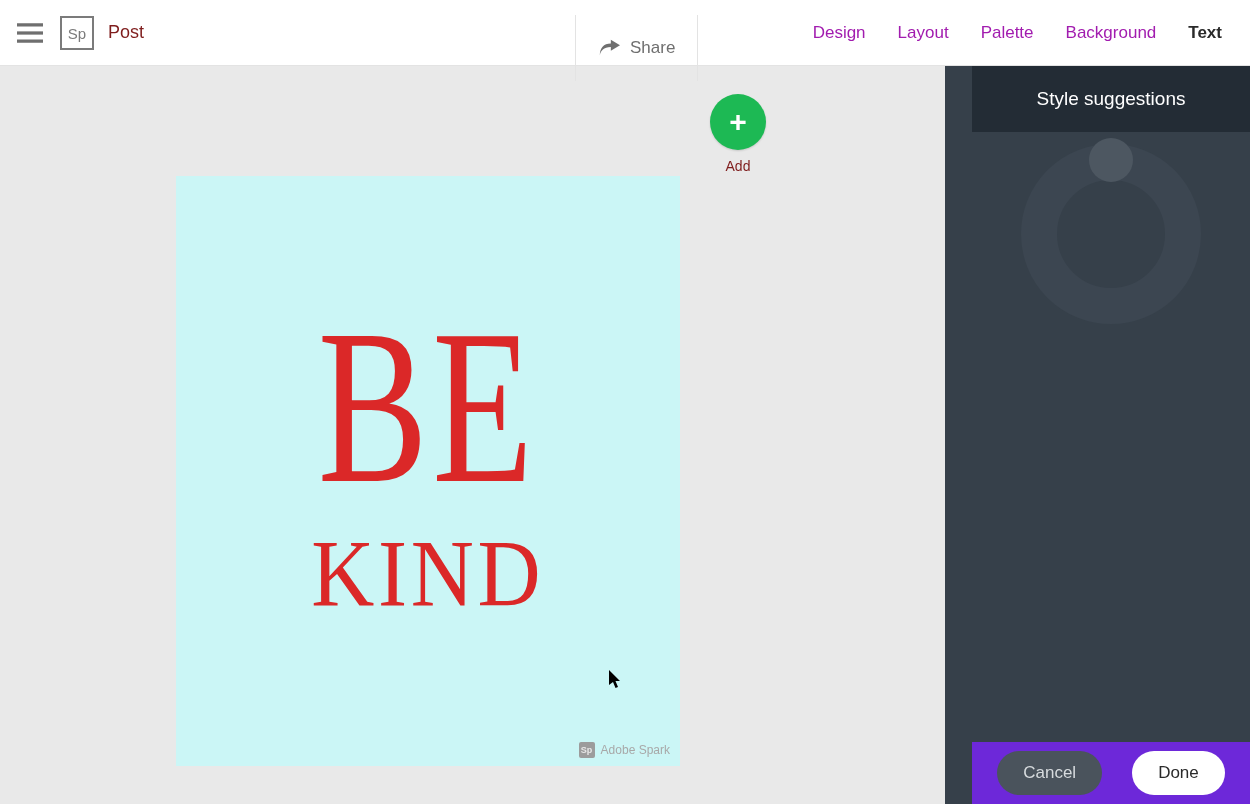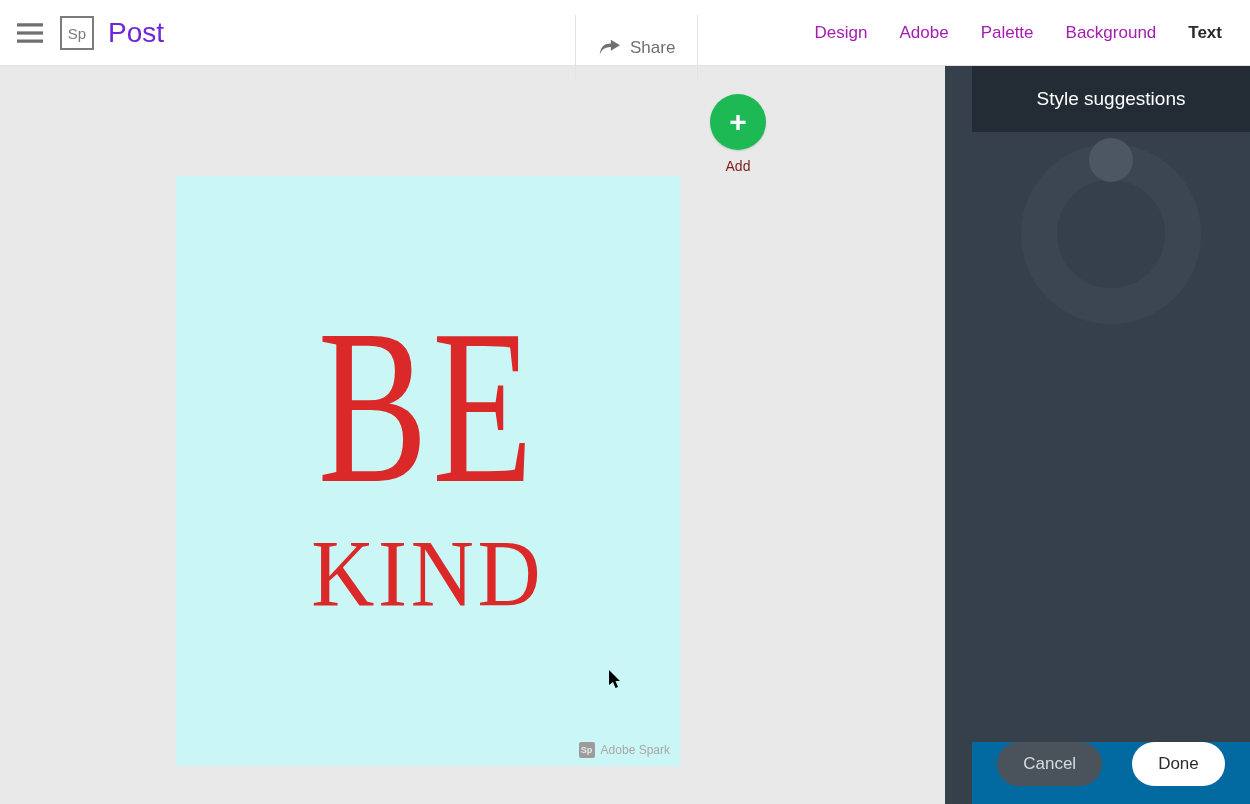--- a/index.html
+++ b/index.html
@@ -26,21 +26,21 @@
     display: flex; align-items: center; gap: 14px;
   }
   .sp-logo {
     width: 34px; height: 34px; border: 2px solid #7b7b7b;
     display: flex; align-items: center; justify-content: center;
     color: #7b7b7b; font-size: 15px; font-weight: 500;
     position: relative;
   }
   .sp-logo span { position: relative; top: 1px; }
   .app-name {
-    color: #6d28d9; font-size: 28px; font-weight: 300;
+    color: #7f1d1d; font-size: 18px; font-weight: 300;
   }
   .share-block {
     position: absolute; left: 575px; top: 15px; height: 66px;
     border-left: 1px solid #e3e3e3; border-right: 1px solid #e3e3e3;
     padding: 0 22px;
     display: flex; align-items: center; gap: 10px;
     color: #6f6f6f; font-size: 17px; cursor: pointer;
   }
   .share-block svg { width: 22px; height: 22px; fill: #6f6f6f; }
   .tabs {
@@ -129,22 +129,22 @@
     position: absolute; inset: 0;
     border-radius: 50%;
     border: 36px solid #3c4651;
   }
   .spinner .dot {
     position: absolute; top: -6px; left: 50%; transform: translateX(-50%);
     width: 44px; height: 44px; border-radius: 50%;
     background: #4d5761;
   }
   .sidebar-footer {
-    height: 62px; background: #0369a1;
-    display: flex; justify-content: center; gap: 30px;
+    height: 62px; background: #6d28d9;
+    display: flex; align-items: center; justify-content: center; gap: 30px;
   }
   .btn {
     height: 44px; padding: 0 26px; border: none; border-radius: 22px;
     font-size: 17px; font-weight: 500; cursor: pointer;
   }
   .btn-cancel { background: #4a535c; color: #d7dbde; }
   .btn-done { background: #ffffff; color: #2b2b2b; }
 
   .cursor-ptr {
     position: absolute; width: 14px; height: 20px;
@@ -171,21 +171,21 @@
 
   <div class="share-block">
     <svg viewBox="0 0 24 24">
         <path d="M14 3 L24 9 L14 15 L14 11 C6 11 3 15 2 20 C2 12 6 7 14 7 Z"></path>
       </svg>
     <span>Share</span>
   </div>
 
   <div class="tabs">
     <div class="tab">Design</div>
-    <div class="tab">Adobe</div>
+    <div class="tab">Layout</div>
     <div class="tab">Palette</div>
     <div class="tab">Background</div>
     <div class="tab active">Text</div>
   </div>
 </div>
 
 <div class="main">
 
   <div class="canvas-area">
 

